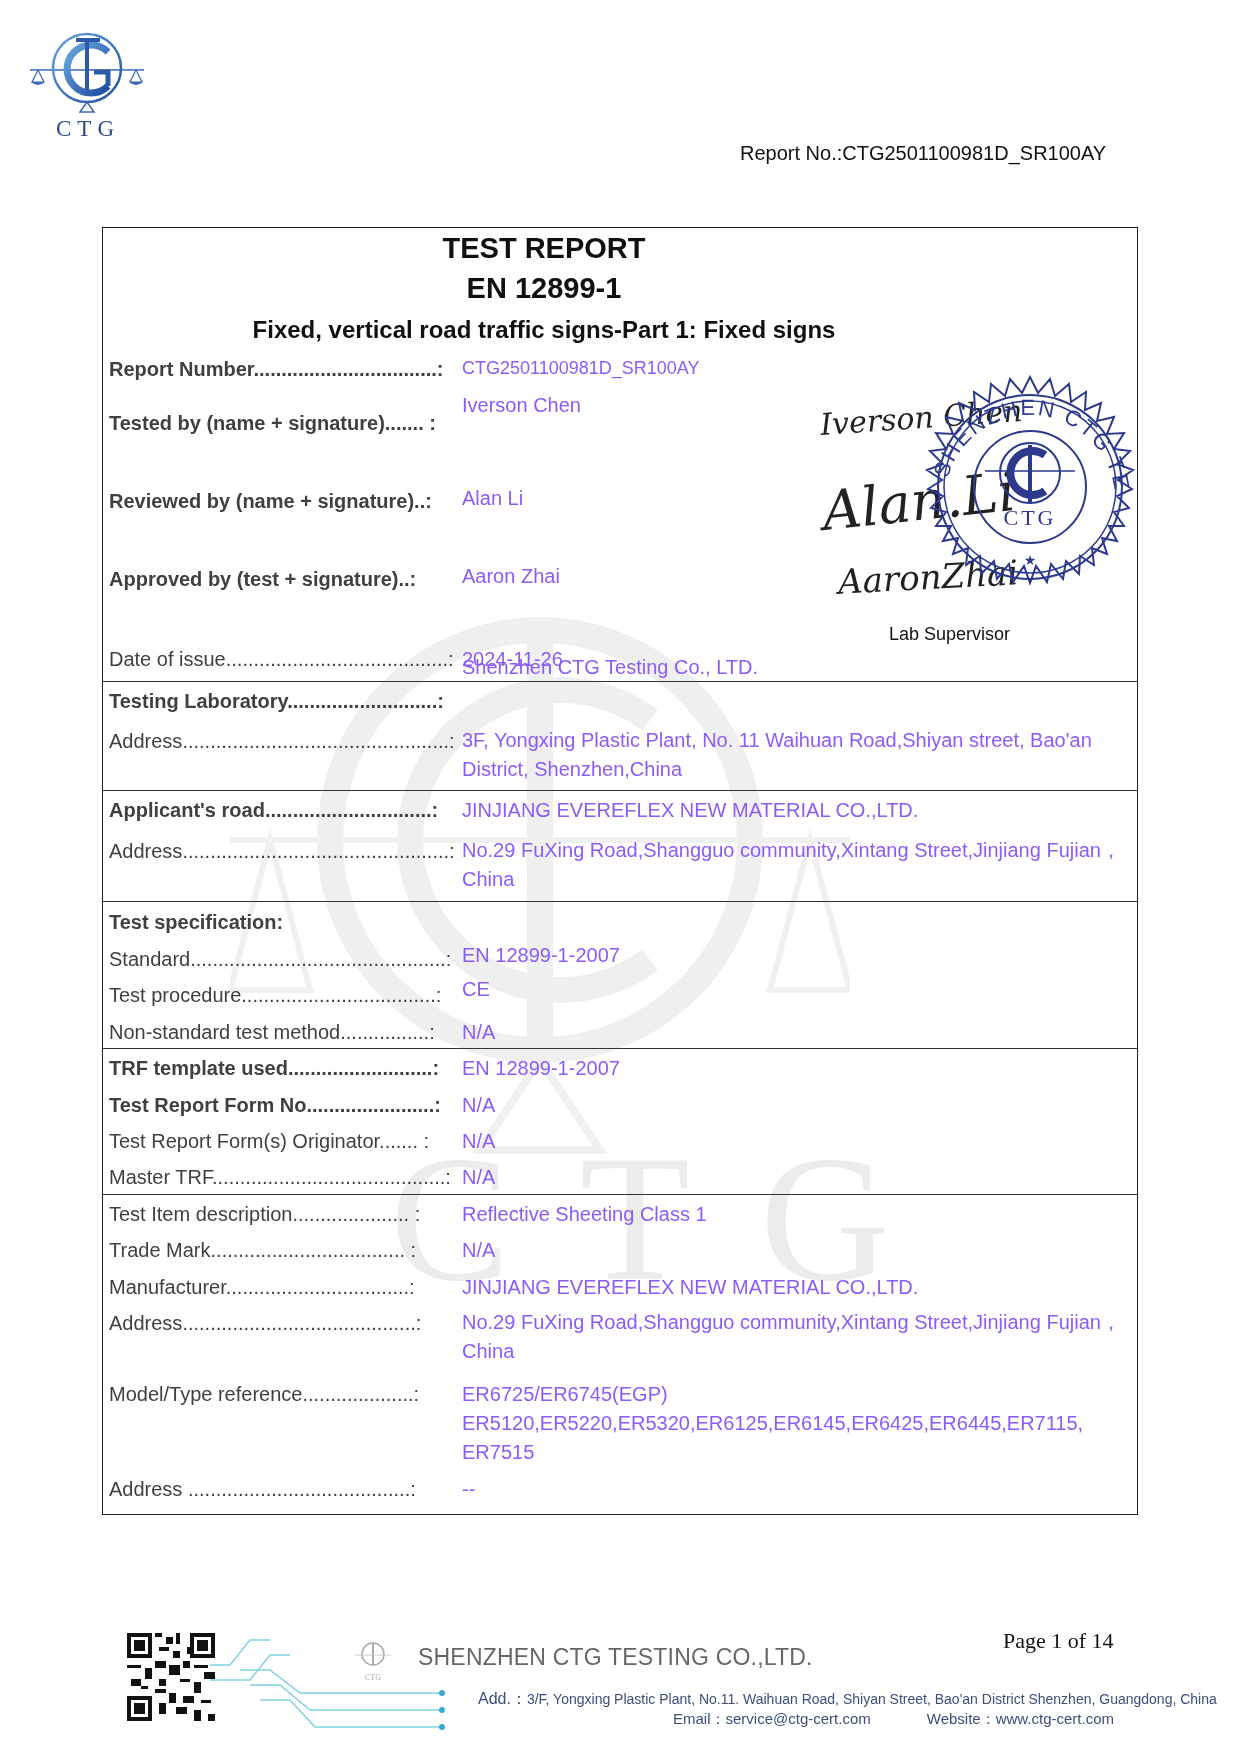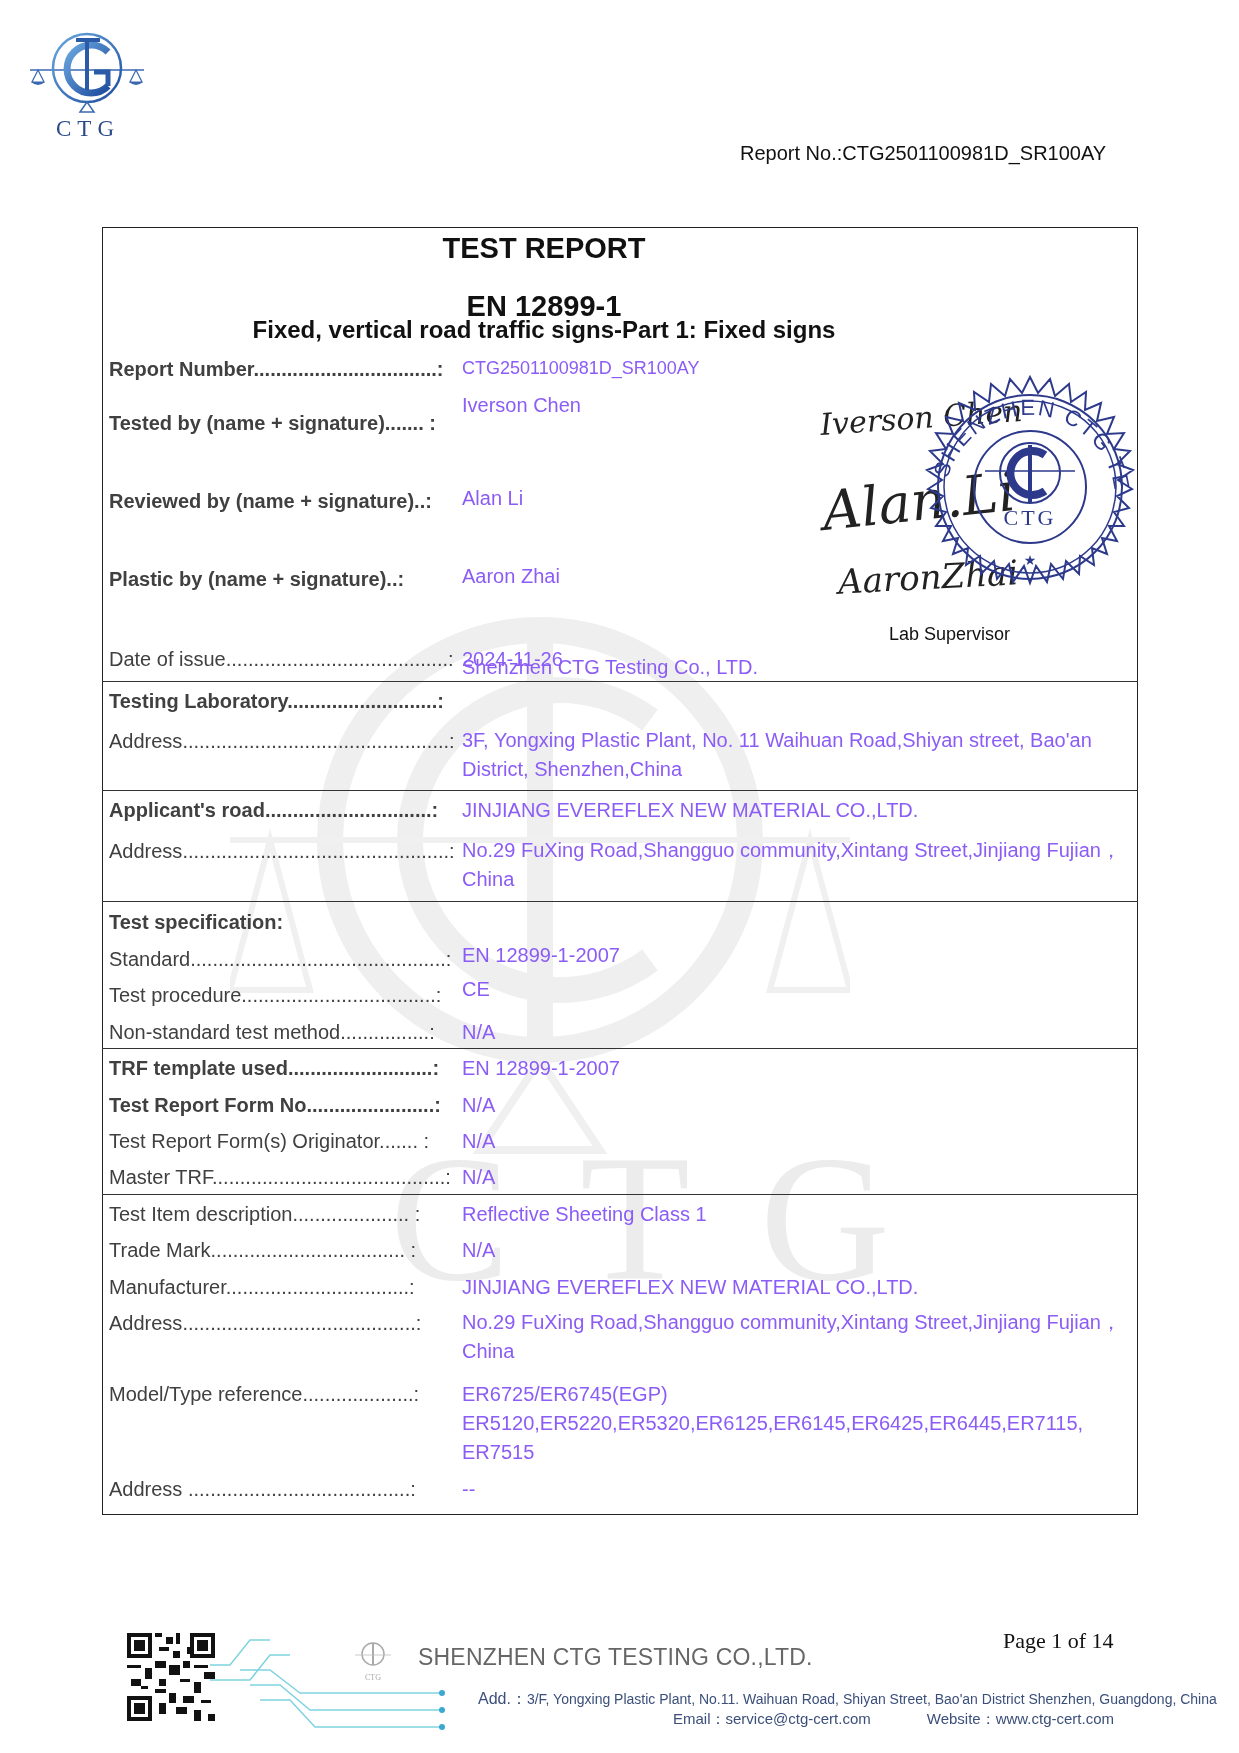--- a/index.html
+++ b/index.html
@@ -11,21 +11,21 @@
 
   .report-no { position: absolute; left: 740px; top: 142px; font-size: 20px; color: #111; }
 
   .frame { position: absolute; left: 102px; top: 227px; width: 1036px; height: 1288px; border: 1.5px solid #222; }
 
   .watermark { position: absolute; left: 230px; top: 590px; width: 620px; height: 620px; pointer-events: none; }
   .wm-ctg { position: absolute; left: 390px; top: 1115px; font-family: "Liberation Serif", serif; font-size: 180px; letter-spacing: 70px; color: #ececec; pointer-events: none; }
 
   .title-block { position: absolute; left: 102px; width: 884px; text-align: center; font-weight: bold; color: #111; }
   .t1 { top: 232px; font-size: 29px; }
-  .t2 { top: 290px; font-size: 29px; }
+  .t2 { top: 272px; font-size: 29px; }
   .t3 { top: 316px; font-size: 24px; }
 
   .section { position: absolute; left: 102px; width: 1036px; border-top: 1.5px solid #333; }
   .label { position: absolute; left: 109px; font-size: 20px; white-space: nowrap; color: #404040; }
   .label.bold { font-weight: bold; }
   .label .dots { letter-spacing: 0; }
   .value { position: absolute; left: 462px; font-size: 20px; color: #8b5cf6; white-space: nowrap; }
   .value.wrap { white-space: normal; width: 660px; line-height: 29px; }
 
   .sig { position: absolute; font-family: "DejaVu Serif", serif; font-style: italic; color: #222; }
@@ -89,21 +89,21 @@
 
 <div class="label bold" style="top:358px;"><span>Report Number</span><span class="dots">.................................:</span></div>
 <div class="value" style="top:358px; font-size:18px;">CTG2501100981D_SR100AY</div>
 
 <div class="label bold" style="top:412px;"><span>Tested by (name + signature)</span><span class="dots">....... :</span></div>
 <div class="value" style="top:394px;">Iverson Chen</div>
 
 <div class="label bold" style="top:490px;"><span>Reviewed by (name + signature)</span><span class="dots">..:</span></div>
 <div class="value" style="top:487px;">Alan Li</div>
 
-<div class="label bold" style="top:568px;"><span>Plastic by (name + signature)</span><span class="dots">..:</span></div>
+<div class="label bold" style="top:568px;"><span>Approved by (test + signature)</span><span class="dots">..:</span></div>
 <div class="value" style="top:565px;">Aaron Zhai</div>
 
 <div class="label" style="top:648px;"><span>Date of issue</span><span class="dots">........................................:</span></div>
 <div class="value" style="top:648px;">2024-11-26</div>
 
 <div class="sig" style="left:820px; top:400px; font-size:30px; transform:rotate(-4deg);">Iverson Chen</div>
 <div class="sig" style="left:822px; top:470px; font-size:54px; transform:rotate(-6deg);">Alan.Li</div>
 <div class="sig" style="left:838px; top:557px; font-size:34px; transform:rotate(-3deg);">AaronZhai</div>
 
 <svg class="stamp" viewBox="0 0 250 250">

